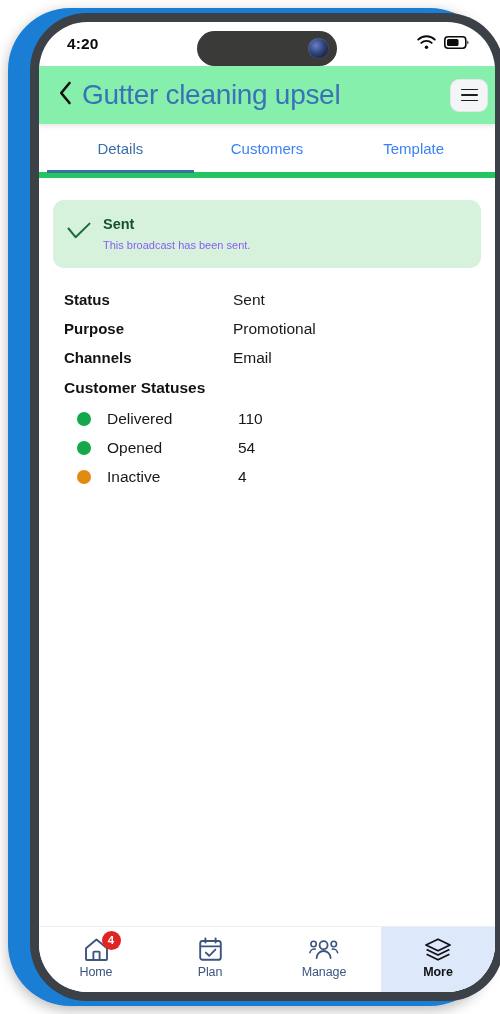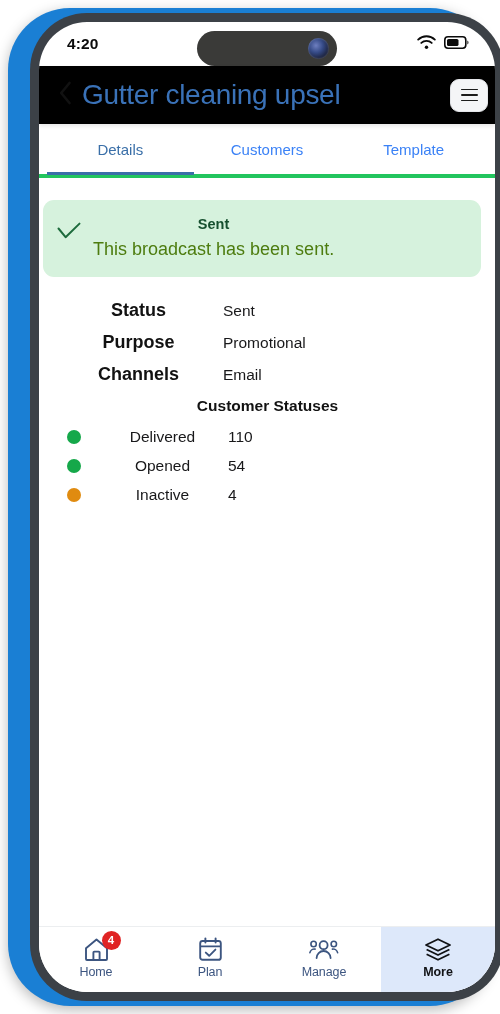--- a/index.html
+++ b/index.html
@@ -86,21 +86,21 @@
       radial-gradient(circle at 38% 36%, #6e7fc0 0%, #354a86 38%, #1d2440 70%, #14161f 100%);
     box-shadow: inset 0 0 2px rgba(255,255,255,0.35);
   }
 
   
   #app-header {
     flex: 0 0 58px;
     display: flex;
     align-items: center;
     padding: 0 7px 0 12px;
-    background: #000000;
+    background: #86efac;
     box-shadow: 0 2px 4px rgba(0,0,0,0.10);
     z-index: 3;
   }
   #back-button {
     width: 28px;
     height: 34px;
     display: flex;
     align-items: center;
     justify-content: center;
     flex: 0 0 auto;
@@ -136,21 +136,21 @@
     height: 1.6px;
     background: #1c1c1c;
     border-radius: 1px;
   }
 
   
   #tab-bar {
     flex: 0 0 54px;
     display: flex;
     background: #ffffff;
-    border-bottom: 4px solid #22c55e;
+    border-bottom: 6px solid #22c55e;
     padding: 0 8px;
   }
   .tab {
     flex: 1 1 0;
     display: flex;
     align-items: center;
     justify-content: center;
     font-size: 15px;
     color: #3b82f6;
     position: relative;
@@ -162,23 +162,22 @@
     position: absolute;
     left: 0; right: 0; bottom: -1px;
     height: 3px;
     background: #3a6fa8;
   }
 
   
   #content {
     flex: 1 1 auto;
     overflow: hidden;
-    padding: 22px 14px 0 4px;
+    padding: 22px 14px 0 14px;
     background: #ffffff;
-    text-align: center;
   }
 
   #alert-sent {
     background: #d6f2dd;
     border-radius: 11px;
     padding: 16px 16px 17px 14px;
     display: flex;
     gap: 12px;
     align-items: flex-start;
   }
@@ -186,33 +185,33 @@
     flex: 0 0 auto;
     margin-top: 6px;
   }
   #alert-title {
     font-size: 14.5px;
     font-weight: 700;
     color: #16502f;
     margin-bottom: 7px;
   }
   #alert-message {
-    font-size: 18px;
-    color: #4d7c0f;
+    font-size: 11px;
+    color: #8b5cf6;
   }
 
   #detail-list { margin-top: 18px; }
   .detail-row {
     display: flex;
     align-items: baseline;
     padding: 5px 0 6px 0;
   }
   .detail-label {
     flex: 0 0 180px;
-    font-size: 18px;
+    font-size: 15px;
     font-weight: 700;
     color: #121212;
     padding-left: 11px;
   }
   .detail-value {
     font-size: 15.5px;
     color: #18181a;
   }
   .section-heading {
     font-size: 15.5px;

